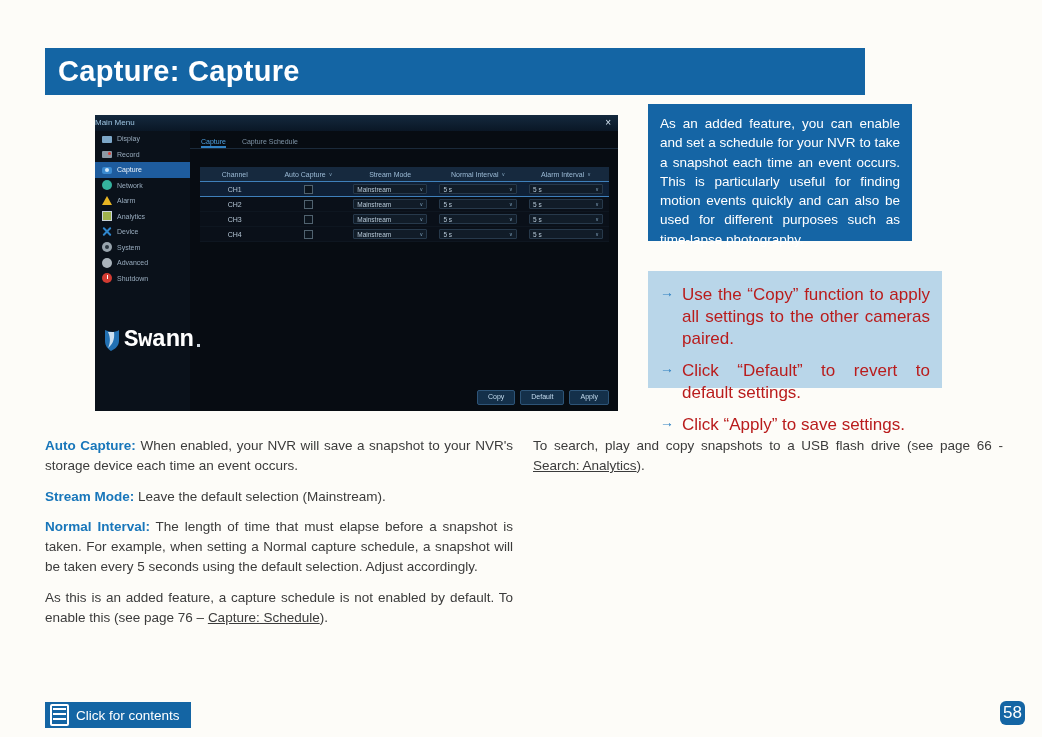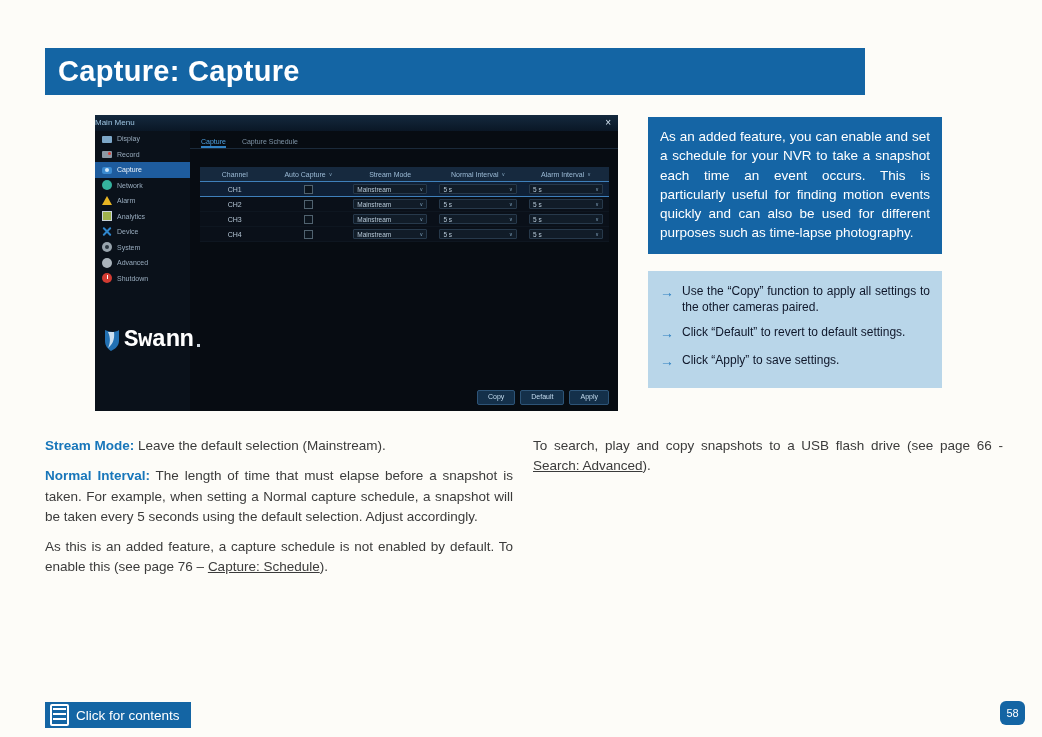--- a/index.html
+++ b/index.html
@@ -53,37 +53,37 @@
   .trow.hl{background:#0f2036;border-top:1px solid #3f80bb;border-bottom:1px solid #3f80bb;}
   .tcell{display:flex;align-items:center;justify-content:center;}
   .chk{width:7px;height:7px;border:1px solid #50626f;background:#0c141d;}
   .sel{width:86%;height:10px;background:#111c28;border:1px solid #27394b;border-radius:1px;display:flex;align-items:center;justify-content:space-between;padding:0 3px;box-sizing:border-box;}
   .sel span.v{font-size:6.5px;color:#b7c9d8;white-space:nowrap;}
   .sel span.car{font-size:5px;color:#7fa0ba;}
   .nvr-btns{position:absolute;right:9px;bottom:6px;display:flex;gap:5px;}
   .nbtn{height:13px;padding:0 10px;background:#14304a;border:1px solid #2d5477;border-radius:2px;color:#c3daee;font-size:7px;line-height:11px;}
 
   
-  .info-box{position:absolute;left:648px;top:117px;width:294px;height:137px;background:#1565a5;color:#ffffff;box-sizing:border-box;padding:10px 12px;font-size:13.5px;line-height:1.43;text-align:justify;}
+  .info-box{position:absolute;left:648px;top:104px;width:264px;height:137px;background:#1565a5;color:#ffffff;box-sizing:border-box;padding:10px 12px;font-size:13.5px;line-height:1.43;text-align:justify;}
   .tips-box{position:absolute;left:648px;top:271px;width:294px;height:117px;background:#b9d6e9;box-sizing:border-box;padding:13px 12px 0 12px;}
   .tip{display:flex;gap:8px;margin-bottom:10px;}
   .tip-arrow{color:#2d7fc0;font-size:14px;line-height:1.25;flex:0 0 auto;}
-  .tip-text{font-size:12px;color:#0f172a;line-height:1.3;text-align:justify;}
+  .tip-text{font-size:17px;color:#b91c1c;line-height:1.3;text-align:justify;}
 
   
   .col-left{position:absolute;left:45px;top:436px;width:468px;}
   .col-right{position:absolute;left:533px;top:436px;width:470px;}
   .para{margin:0 0 10px 0;font-size:13.5px;color:#3b3b3b;line-height:1.5;text-align:justify;}
   .plabel{color:#1876ba;font-weight:bold;}
   .doclink{color:#3b3b3b;text-decoration:underline;cursor:pointer;}
 
   
   .contents-btn{position:absolute;left:45px;top:702px;height:26px;display:inline-flex;align-items:center;gap:7px;background:#1465a4;color:#fff;padding:0 11px 0 5px;font-size:13.5px;cursor:pointer;}
   .contents-icon{width:13px;height:16px;border:2px solid #fff;border-radius:2px;background:repeating-linear-gradient(to bottom,transparent 0 2px,#ffffff 2px 3.5px,transparent 3.5px 5px);background-clip:content-box;padding:1px;}
-  .page-num{position:absolute;left:1000px;top:701px;width:25px;height:24px;background:#1465a4;border-radius:6px;color:#fff;font-size:11px;display:flex;align-items:center;justify-content:center;}
+  .page-num{position:absolute;left:1000px;top:701px;width:25px;height:24px;background:#1465a4;border-radius:6px;color:#fff;font-size:17px;display:flex;align-items:center;justify-content:center;}
 </style>
 </head>
 <body>
 
 <div id="page">
 
   <div class="header-bar">
     <h1>Capture: Capture</h1>
   </div>
 
@@ -295,27 +295,28 @@
       <span class="tip-arrow">→</span>
       <span class="tip-text">Click “Default” to revert to default settings.</span>
     </div>
     <div class="tip">
       <span class="tip-arrow">→</span>
       <span class="tip-text">Click “Apply” to save settings.</span>
     </div>
   </div>
 
   <div class="col-left">
+    <p class="para"><b class="plabel">Auto Capture:</b> <span>When enabled, your NVR will save a snapshot to your NVR's storage device each time an event occurs.</span></p>
     <p class="para"><b class="plabel">Stream Mode:</b> <span>Leave the default selection (Mainstream).</span></p>
     <p class="para"><b class="plabel">Normal Interval:</b> <span>The length of time that must elapse before a snapshot is taken. For example, when setting a Normal capture schedule, a snapshot will be taken every 5 seconds using the default selection. Adjust accordingly.</span></p>
     <p class="para"><span>As this is an added feature, a capture schedule is not enabled by default. To enable this (see page 76 – </span><a class="doclink">Capture: Schedule</a><span>).</span></p>
   </div>
 
   <div class="col-right">
-    <p class="para"><span>To search, play and copy snapshots to a USB flash drive (see page 66 - </span><a class="doclink">Search: Advanced</a><span>).</span></p>
+    <p class="para"><span>To search, play and copy snapshots to a USB flash drive (see page 66 - </span><a class="doclink">Search: Analytics</a><span>).</span></p>
   </div>
 
   <div class="contents-btn">
     <span class="contents-icon"></span>
     <span>Click for contents</span>
   </div>
   <div class="page-num">58</div>
 
 </div>
 

